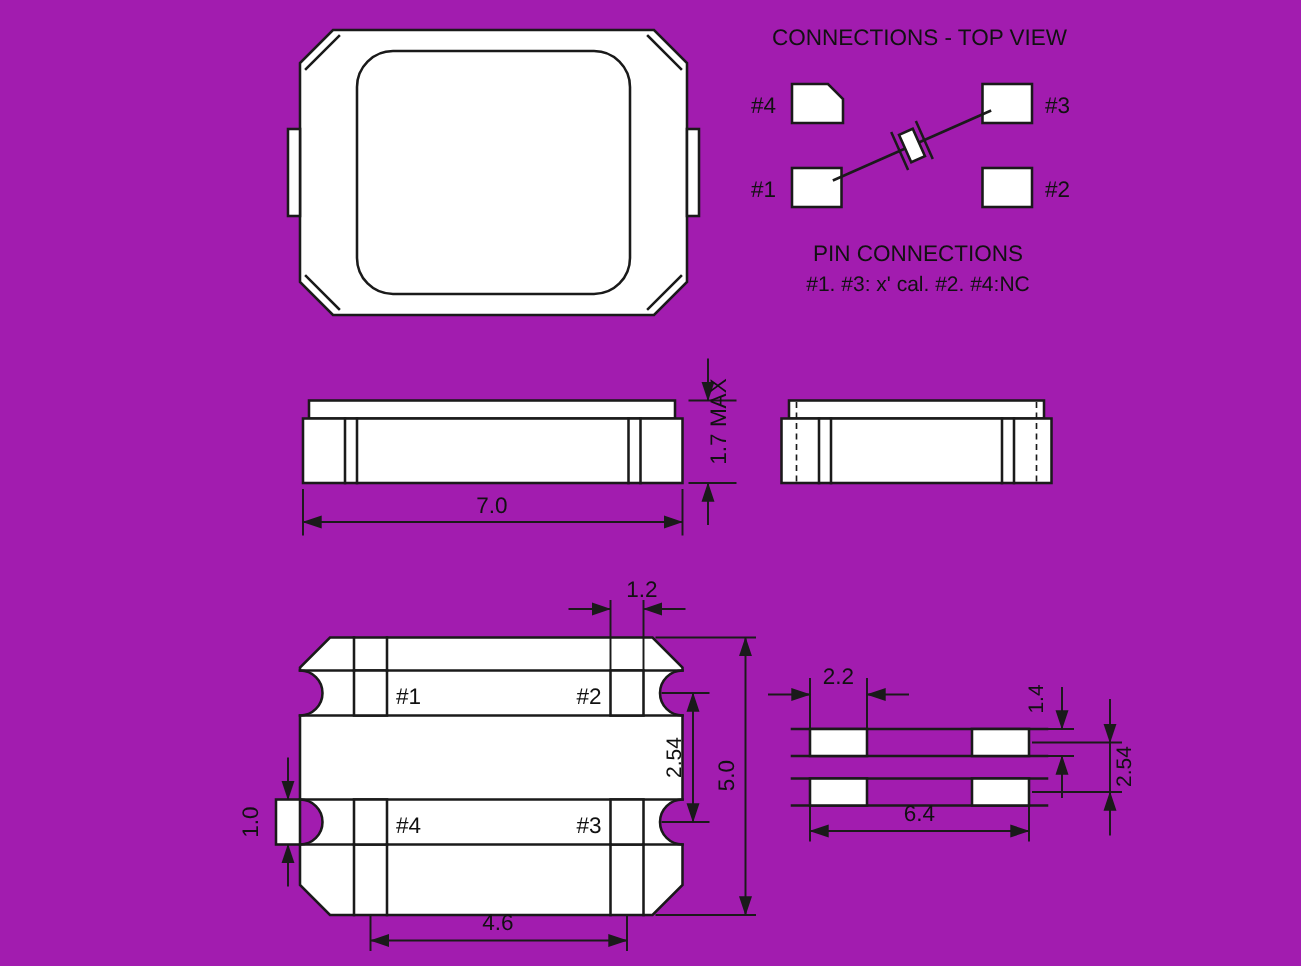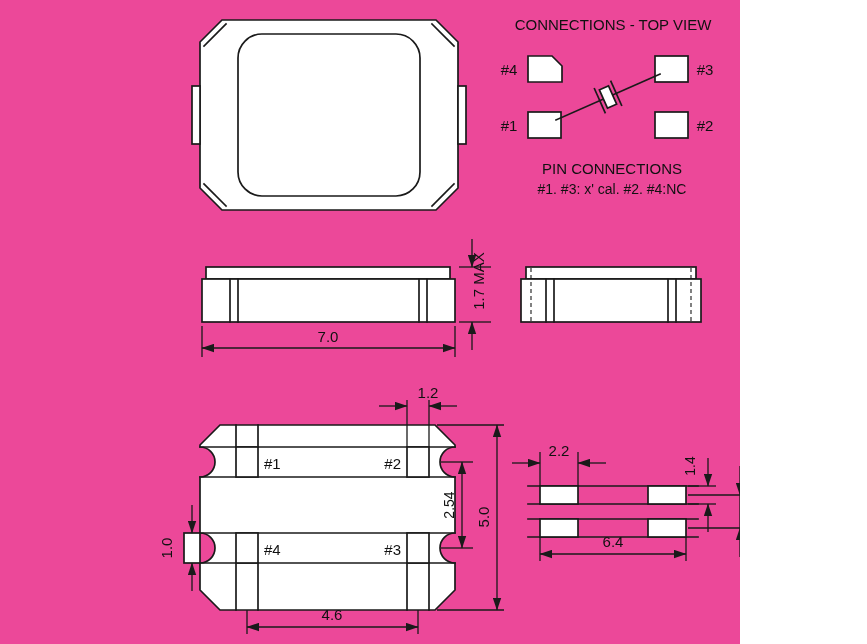--- a/index.html
+++ b/index.html
@@ -1,16 +1,16 @@
 <!DOCTYPE html>
 <html><head>
 <meta charset="utf-8">
 <style>
   html,body{margin:0;padding:0;background:#ffffff;}
-  .page{position:relative;width:740px;height:644px;background:#ec4899;overflow:hidden;
+  .page{position:relative;width:867px;height:644px;background:#a21caf;overflow:hidden;
         font-family:"Liberation Sans",sans-serif;}
   svg{display:block;}
   .ln{stroke:#1a1a1a;stroke-width:1.7;fill:none;stroke-linecap:square;}
   .fw{stroke:#1a1a1a;stroke-width:1.7;fill:#ffffff;}
   .dim{stroke:#1a1a1a;stroke-width:1.3;fill:none;}
   .dash{stroke-dasharray:4 3;stroke-width:1.1;}
   text{font-family:"Liberation Sans",sans-serif;font-size:15px;fill:#111111;}
   .t14{font-size:14px;}
   .mid{text-anchor:middle;}
   .end{text-anchor:end;}

